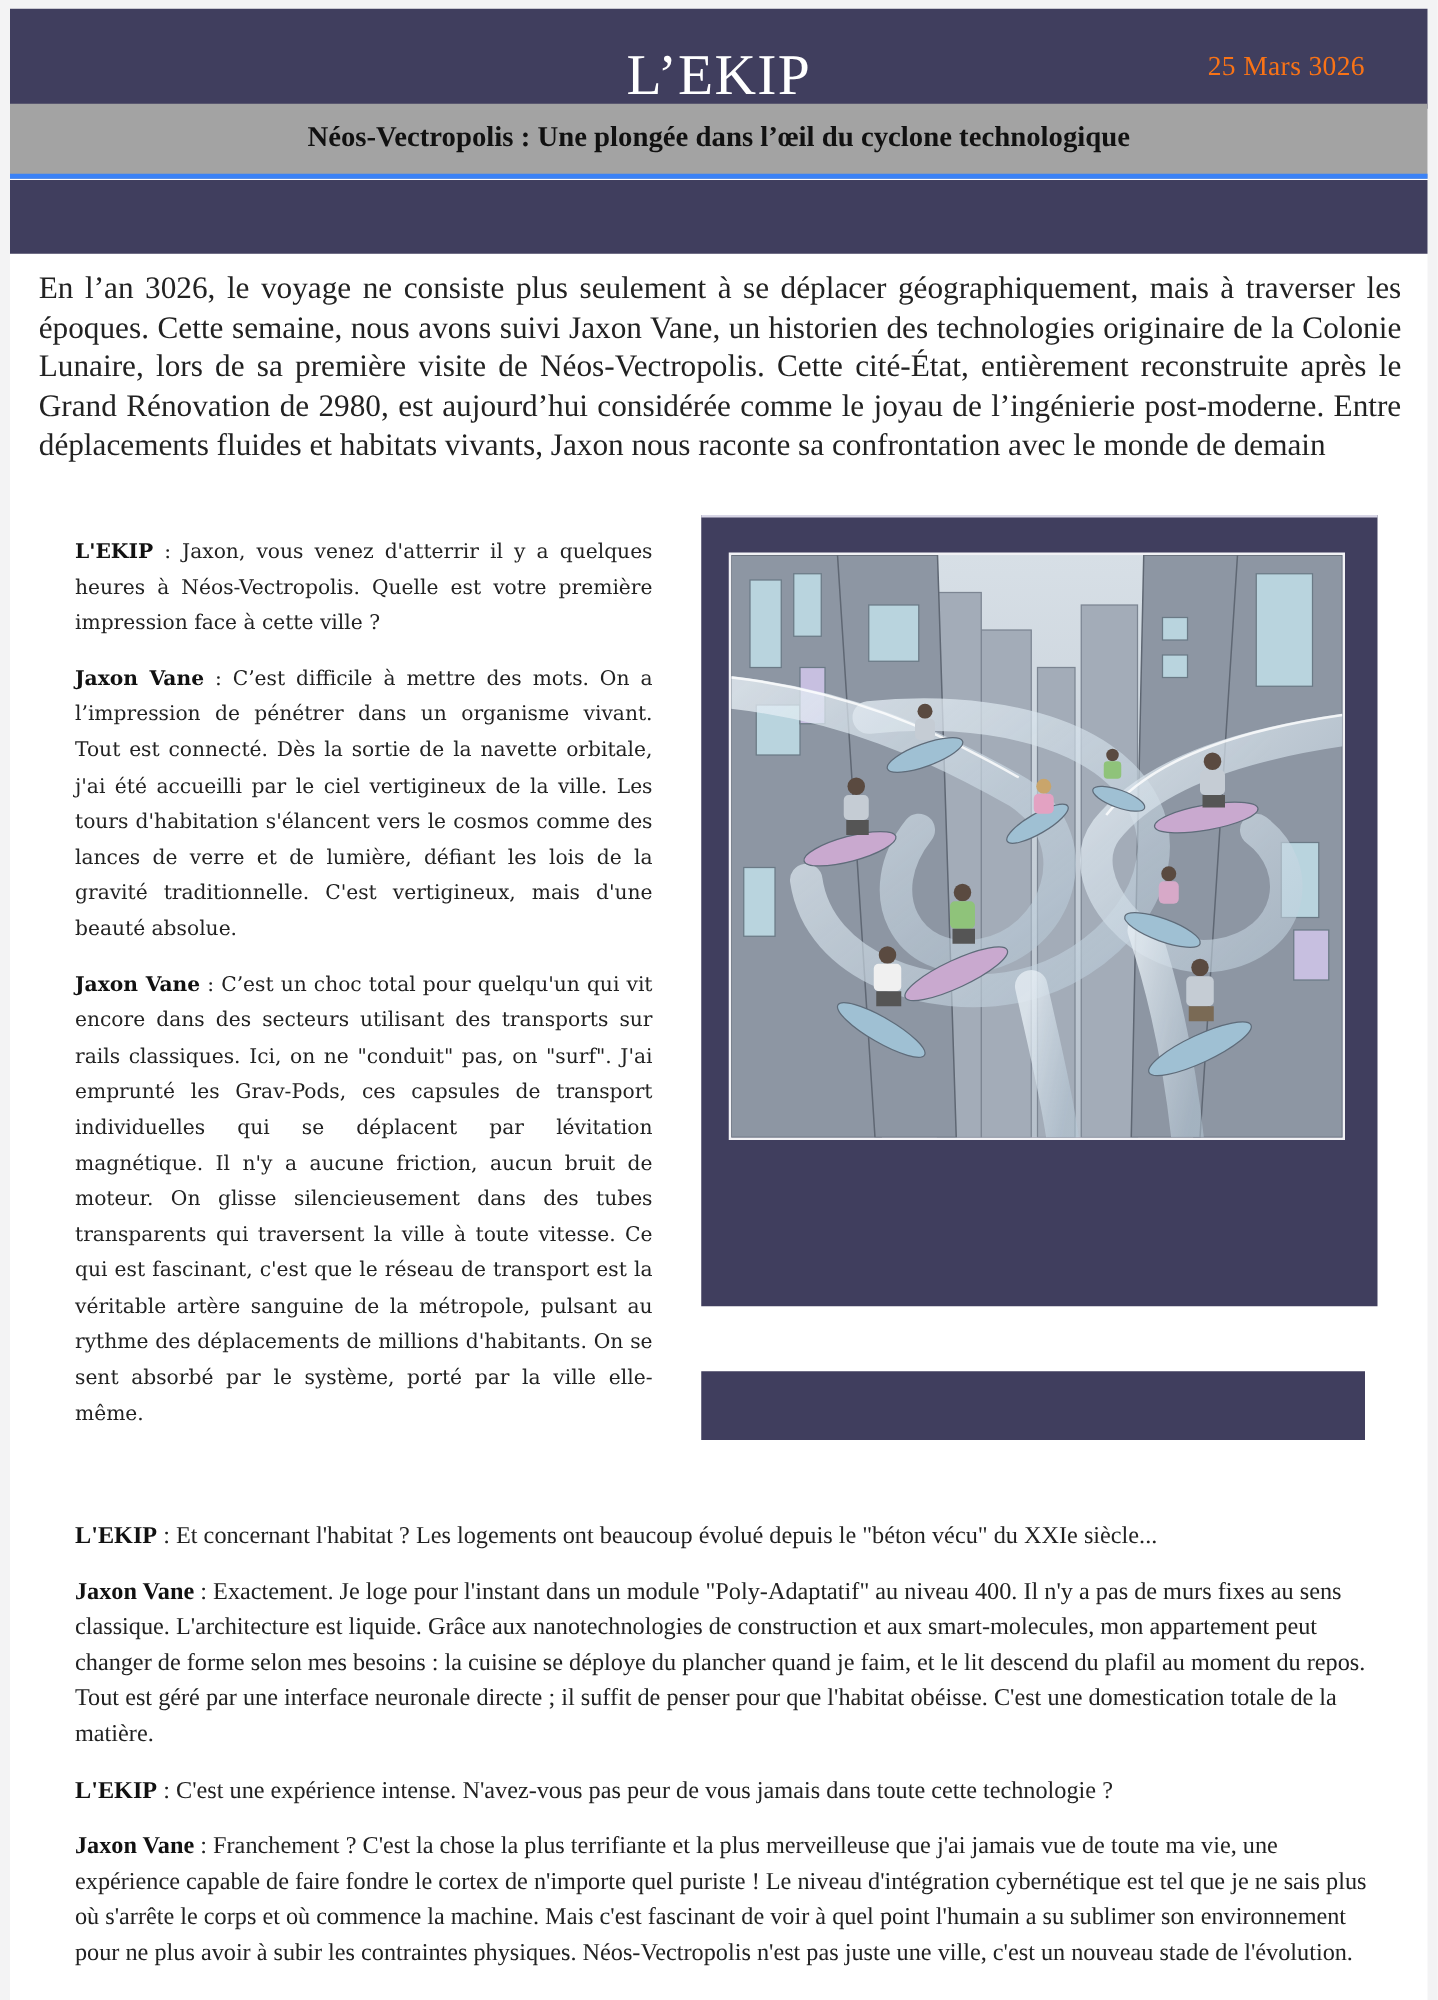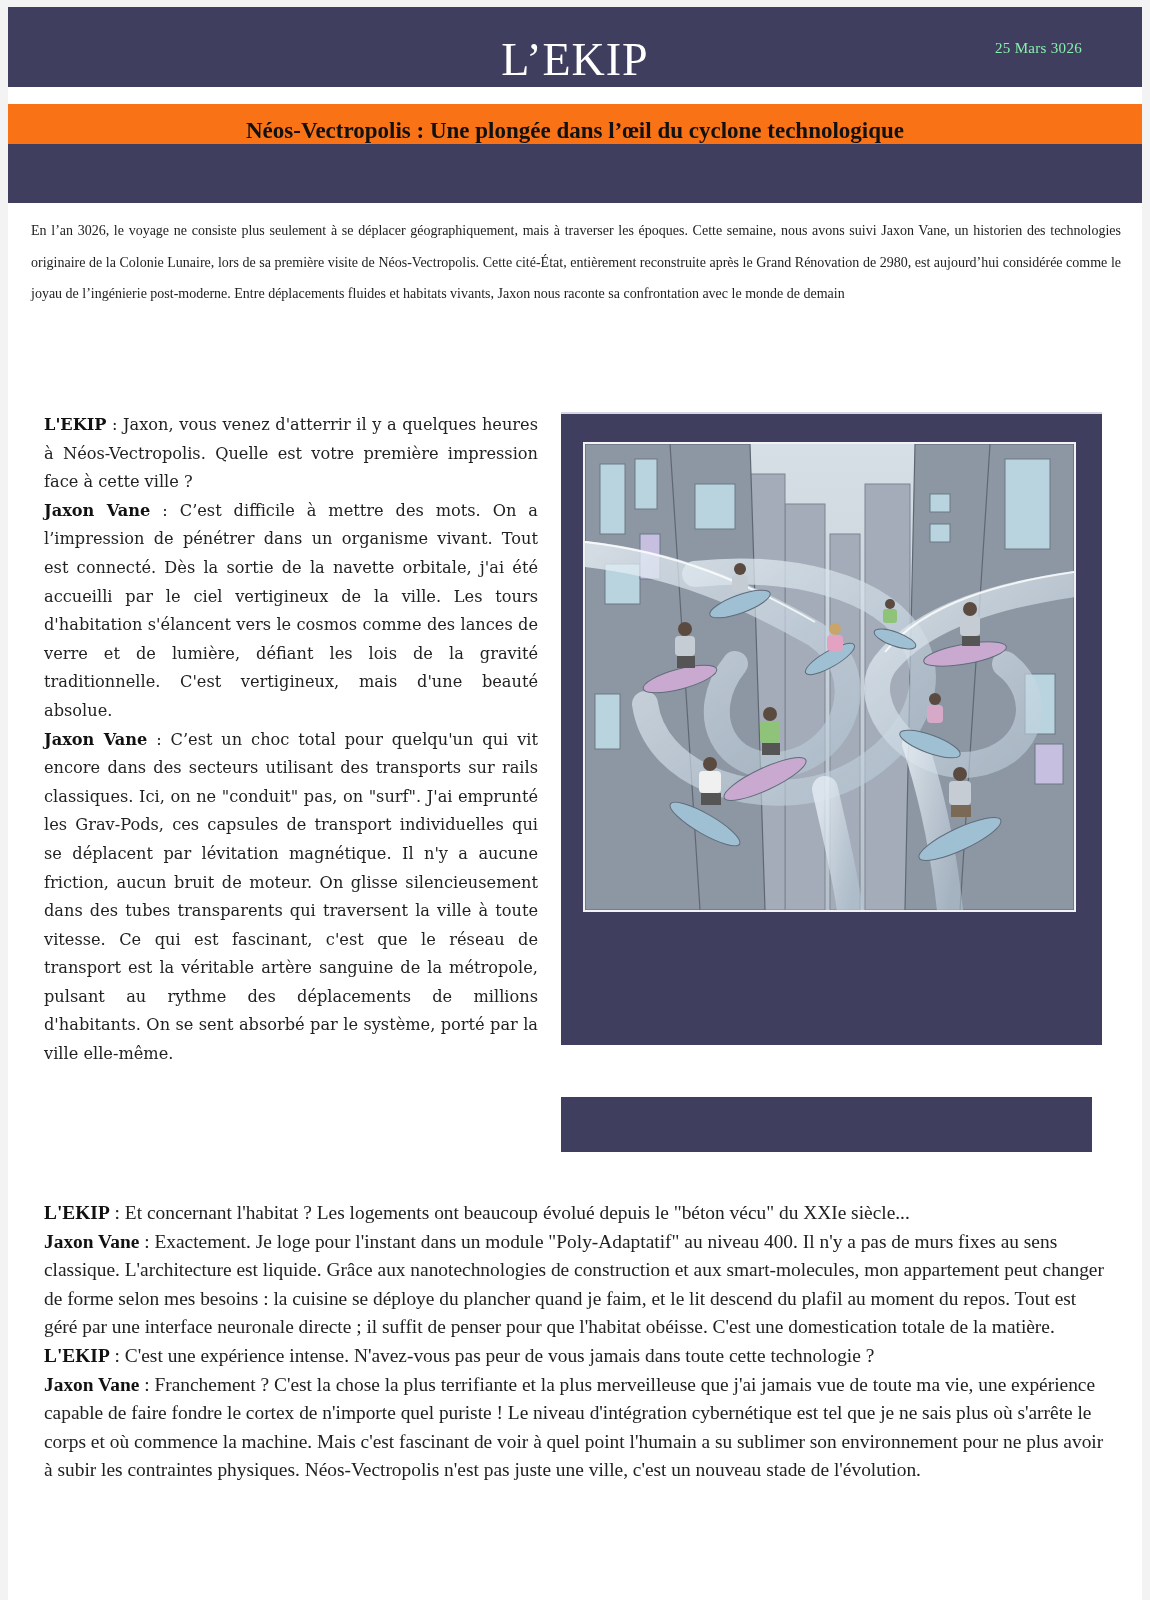--- a/index.html
+++ b/index.html
@@ -36,34 +36,34 @@
       top: 28px;
       text-align: center;
       color: #ffffff;
       font-family: "Liberation Serif", serif;
       font-size: 46px;
       line-height: 50px;
       letter-spacing: 1px;
     }
     .masthead-date {
       position: absolute;
-      right: 60px;
+      right: 50px;
       top: 33px;
-      color: #86efac;
-      font-family: "Liberation Serif", serif;
-      font-size: 15px;
+      color: #f97316;
+      font-family: "Liberation Serif", serif;
+      font-size: 22px;
       letter-spacing: 0.3px;
     }
     .subtitle-band {
       position: absolute;
-      left: 0; top: 97px;
+      left: 0; top: 76px;
       width: 1134px;
       height: 56px;
-      background: #f97316;
-      border-bottom: 7px solid #3b82f6;
+      background: #a3a3a3;
+      border-bottom: 4px solid #3b82f6;
     }
     .subtitle {
       position: absolute;
       left: 0; right: 0;
       top: 14px;
       text-align: center;
       font-family: "Liberation Serif", serif;
       font-weight: bold;
       font-size: 23px;
       color: #111;
@@ -74,37 +74,37 @@
       width: 1134px;
       height: 59px;
       background: #403e5e;
     }
     .intro {
       position: absolute;
       left: 23px;
       top: 208px;
       width: 1090px;
       font-family: "Liberation Serif", serif;
-      font-size: 14px;
+      font-size: 25px;
       line-height: 31.6px;
       text-align: justify;
       color: #222;
     }
     .col-left {
       position: absolute;
       left: 36px;
       top: 404px;
       width: 494px;
       font-family: "DejaVu Serif", serif;
       font-size: 16.2px;
       line-height: 28.6px;
       text-align: justify;
       color: #222;
     }
-    .col-left p, .full p { margin: 0; }
+    .col-left p, .full p { margin: 16px; }
     .spk {
       font-weight: bold;
       color: #111;
     }
     .image-frame {
       position: absolute;
       left: 553px;
       top: 405px;
       width: 541px;
       height: 631px;

